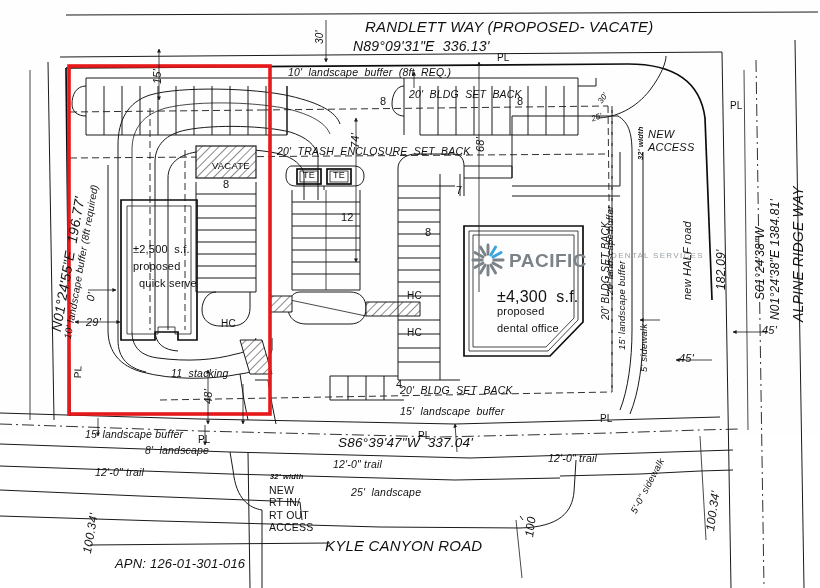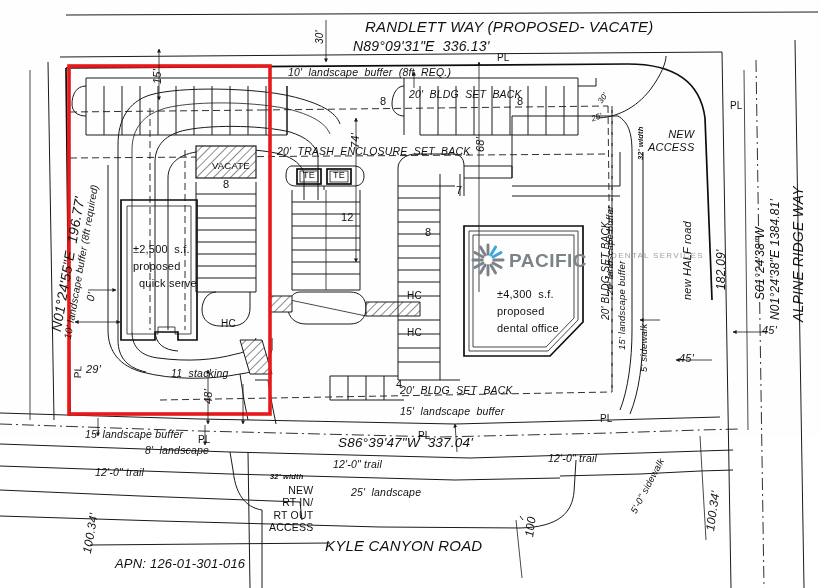--- a/index.html
+++ b/index.html
@@ -1,18 +1,18 @@
 <!DOCTYPE html>
 <html><head>
 <meta charset="utf-8">
 <style>
   html,body{margin:0;padding:0;background:#ffffff;}
   body{width:820px;height:588px;overflow:hidden;
        font-family:"Liberation Sans", sans-serif;}
-  #plan{position:relative;width:820px;height:436px;background:#fefefe;text-align:right;}
+  #plan{position:relative;width:820px;height:436px;background:#fefefe;}
   svg#sheet{position:absolute;left:0;top:0;width:820px;height:588px;}
   .lbl{position:absolute;font-family:"Liberation Sans", sans-serif;
        color:#111;white-space:pre;font-style:italic;letter-spacing:.2px;}
   .bldgtxt{font-style:normal;}
   .rot90{transform-origin:0 0;}
   #logo{position:absolute;display:flex;align-items:center;gap:3px;}
   #logo .wordmark{display:flex;flex-direction:row;line-height:1;}
   #logo .w1{font-family:"Liberation Sans",sans-serif;font-weight:bold;
             font-size:19px;color:#7b8288;letter-spacing:.5px;font-style:normal;}
   #logo .w2{font-family:"Liberation Sans",sans-serif;font-size:8px;
@@ -314,36 +314,36 @@
   <div class="lbl" style="left:288px;top:66px;font-size:10.5px;">10'  landscape  buffer  (8ft  REQ.)</div>
   <div class="lbl" style="left:409px;top:88px;font-size:10.5px;">20'  BLDG  SET  BACK</div>
   <div class="lbl" style="left:277px;top:145px;font-size:10.5px;">20'  TRASH  ENCLOSURE  SET  BACK</div>
 
   <div class="lbl rot90" style="left:62px;top:338px;font-size:10px;transform:rotate(-80deg);transform-origin:0 0;">10' landscape buffer (8ft required)</div>
   <div class="lbl rot90" style="left:48px;top:330px;font-size:14px;transform:rotate(-80deg);transform-origin:0 0;">N01°24'55"E  196.77'</div>
 
   <div class="lbl rot90" style="left:151px;top:84px;font-size:11px;transform:rotate(-90deg);transform-origin:0 0;">15'</div>
   <div class="lbl rot90" style="left:349px;top:148px;font-size:11px;transform:rotate(-90deg);transform-origin:0 0;">74'</div>
   <div class="lbl rot90" style="left:84px;top:300px;font-size:11px;transform:rotate(-80deg);transform-origin:0 0;">0'</div>
-  <div class="lbl" style="left:86px;top:316px;font-size:11px;margin-top:47px;">29'</div>
+  <div class="lbl" style="left:86px;top:316px;font-size:11px;">29'</div>
   <div class="lbl rot90" style="left:202px;top:404px;font-size:11px;transform:rotate(-90deg);transform-origin:0 0;">48'</div>
   <div class="lbl rot90" style="left:474px;top:152px;font-size:11px;transform:rotate(-90deg);transform-origin:0 0;">68'</div>
   <div class="lbl" style="left:679px;top:352px;font-size:11px;">45'</div>
   <div class="lbl" style="left:762px;top:324px;font-size:11px;">45'</div>
   <div class="lbl rot90" style="left:596px;top:100px;font-size:8px;transform:rotate(-55deg);transform-origin:0 0;">30'</div>
   <div class="lbl rot90" style="left:590px;top:115px;font-size:8px;transform:rotate(-20deg);transform-origin:0 0;">25'</div>
 
   <div class="lbl" style="left:212px;top:160px;font-size:9.5px;font-style:normal;">VACATE</div>
   <div class="lbl" style="left:130px;top:367px;font-size:10.5px;margin-left:41px;">11  stacking</div>
 
   <div class="lbl bldgtxt" style="left:133px;top:243px;font-size:11px;">±2,500  s.f.</div>
   <div class="lbl bldgtxt" style="left:133px;top:260px;font-size:11px;">proposed</div>
   <div class="lbl bldgtxt" style="left:139px;top:277px;font-size:11px;">quick serve</div>
 
-  <div class="lbl bldgtxt" style="left:497px;top:288px;font-size:11px;">±4,300  s.f.</div>
+  <div class="lbl bldgtxt" style="left:497px;top:288px;font-size:16px;">±4,300  s.f.</div>
   <div class="lbl bldgtxt" style="left:497px;top:305px;font-size:11px;">proposed</div>
   <div class="lbl bldgtxt" style="left:497px;top:322px;font-size:11px;">dental office</div>
 
   <div id="logo" style="left:470px;top:242px;">
     <svg width="36" height="36" viewBox="0 0 100 100">
       <g id="petals">
           <rect x="46" y="4" width="8" height="34" rx="4" fill="#7b8288" transform="rotate(0 50 50)"></rect>
           <rect x="46" y="4" width="8" height="34" rx="4" fill="#3aa6e0" transform="rotate(30 50 50)"></rect>
           <rect x="46" y="4" width="8" height="34" rx="4" fill="#3aa6e0" transform="rotate(60 50 50)"></rect>
           <rect x="46" y="4" width="8" height="34" rx="4" fill="#7b8288" transform="rotate(90 50 50)"></rect>

